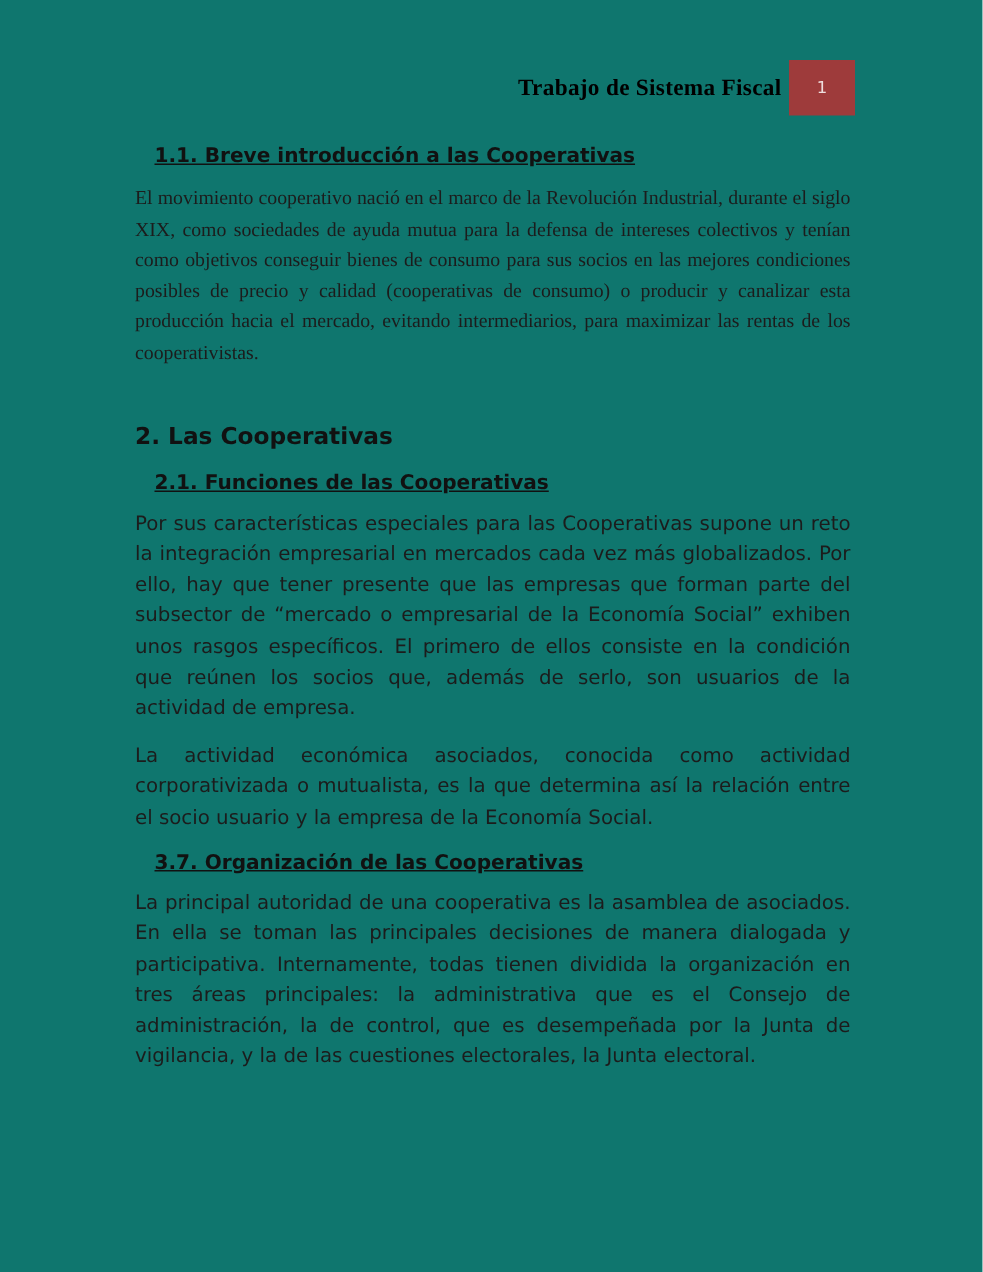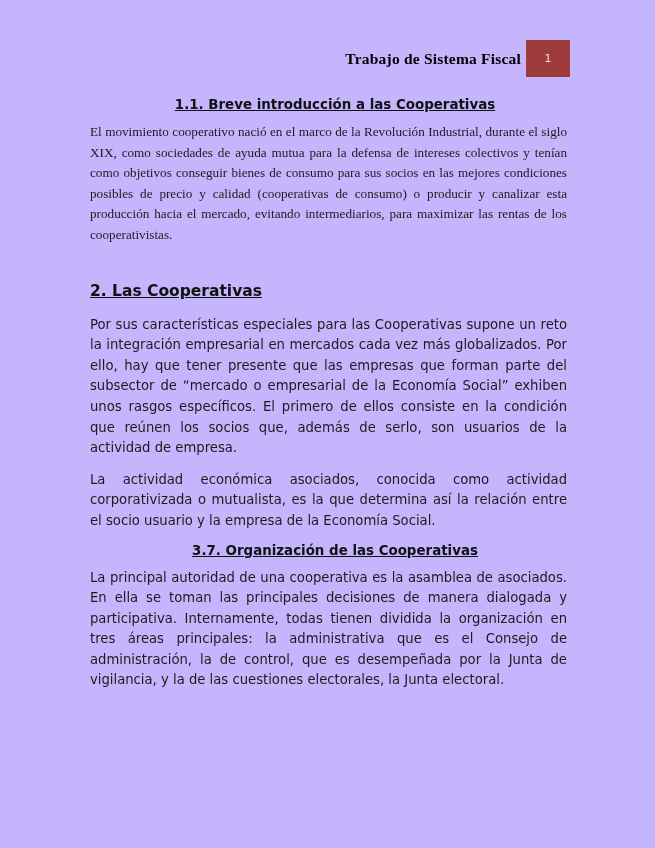--- a/index.html
+++ b/index.html
@@ -2,21 +2,21 @@
 <html><head>
 <meta charset="utf-8">
 <style>
   * { margin: 0; padding: 0; box-sizing: border-box; }
   html, body { background: #ffffff; }
   body { font-family: "DejaVu Sans", sans-serif; }
 
   .page {
     width: 655px;
     height: 848px;
-    background: #c4b5fd;
+    background: #0f766e;
     position: relative;
     color: #1c1c1c;
     overflow: hidden;
   }
 
   .content {
     padding: 40px 88px 0 90px;
   }
 
   
@@ -44,33 +44,31 @@
     font-size: 11px;
     display: flex;
     align-items: center;
     justify-content: center;
   }
 
   
   .h-main {
     font-size: 15.5px;
     font-weight: bold;
-    text-decoration: underline;
     color: #111111;
     margin-top: 36px;
     margin-bottom: 15px;
   }
   .h-sub {
     font-size: 13.4px;
     font-weight: bold;
     text-decoration: underline;
     color: #111111;
     margin-left: 13px;
     margin-bottom: 10px;
-    text-align: center;
   }
 
   
   .para {
     font-size: 13.2px;
     line-height: 1.56;
     text-align: justify;
     color: #1c1c1c;
     margin-bottom: 11px;
   }
@@ -86,20 +84,21 @@
       <span class="doc-title">Trabajo de Sistema Fiscal</span>
       <span class="page-badge">1</span>
     </div>
 
     <div class="h-sub">1.1. Breve introducción a las Cooperativas</div>
 
     <p class="para gap-after">El movimiento cooperativo nació en el marco de la Revolución Industrial, durante el siglo XIX, como sociedades de ayuda mutua para la defensa de intereses colectivos y tenían como objetivos conseguir bienes de consumo para sus socios en las mejores condiciones posibles de precio y calidad (cooperativas de consumo) o producir y canalizar esta producción hacia el mercado, evitando intermediarios, para maximizar las rentas de los cooperativistas.</p>
 
     <div class="h-main">2. Las Cooperativas</div>
 
+    <div class="h-sub">2.1. Funciones de las Cooperativas</div>
 
 
     <p class="para">Por sus características especiales para las Cooperativas supone un reto la integración empresarial en mercados cada vez más globalizados. Por ello, hay que tener presente que las empresas que forman parte del subsector de “mercado o empresarial de la Economía Social” exhiben unos rasgos específicos. El primero de ellos consiste en la condición que reúnen los socios que, además de serlo, son usuarios de la actividad de empresa.</p>
 
     <p class="para">La actividad económica asociados, conocida como actividad corporativizada o mutualista, es la que determina así la relación entre el socio usuario y la empresa de la Economía Social.</p>
 
 
     <div class="h-sub">3.7. Organización de las Cooperativas</div>
 
     <p class="para">La principal autoridad de una cooperativa es la asamblea de asociados. En ella se toman las principales decisiones de manera dialogada y participativa. Internamente, todas tienen dividida la organización en tres áreas principales: la administrativa que es el Consejo de administración, la de control, que es desempeñada por la Junta de vigilancia, y la de las cuestiones electorales, la Junta electoral.</p>

